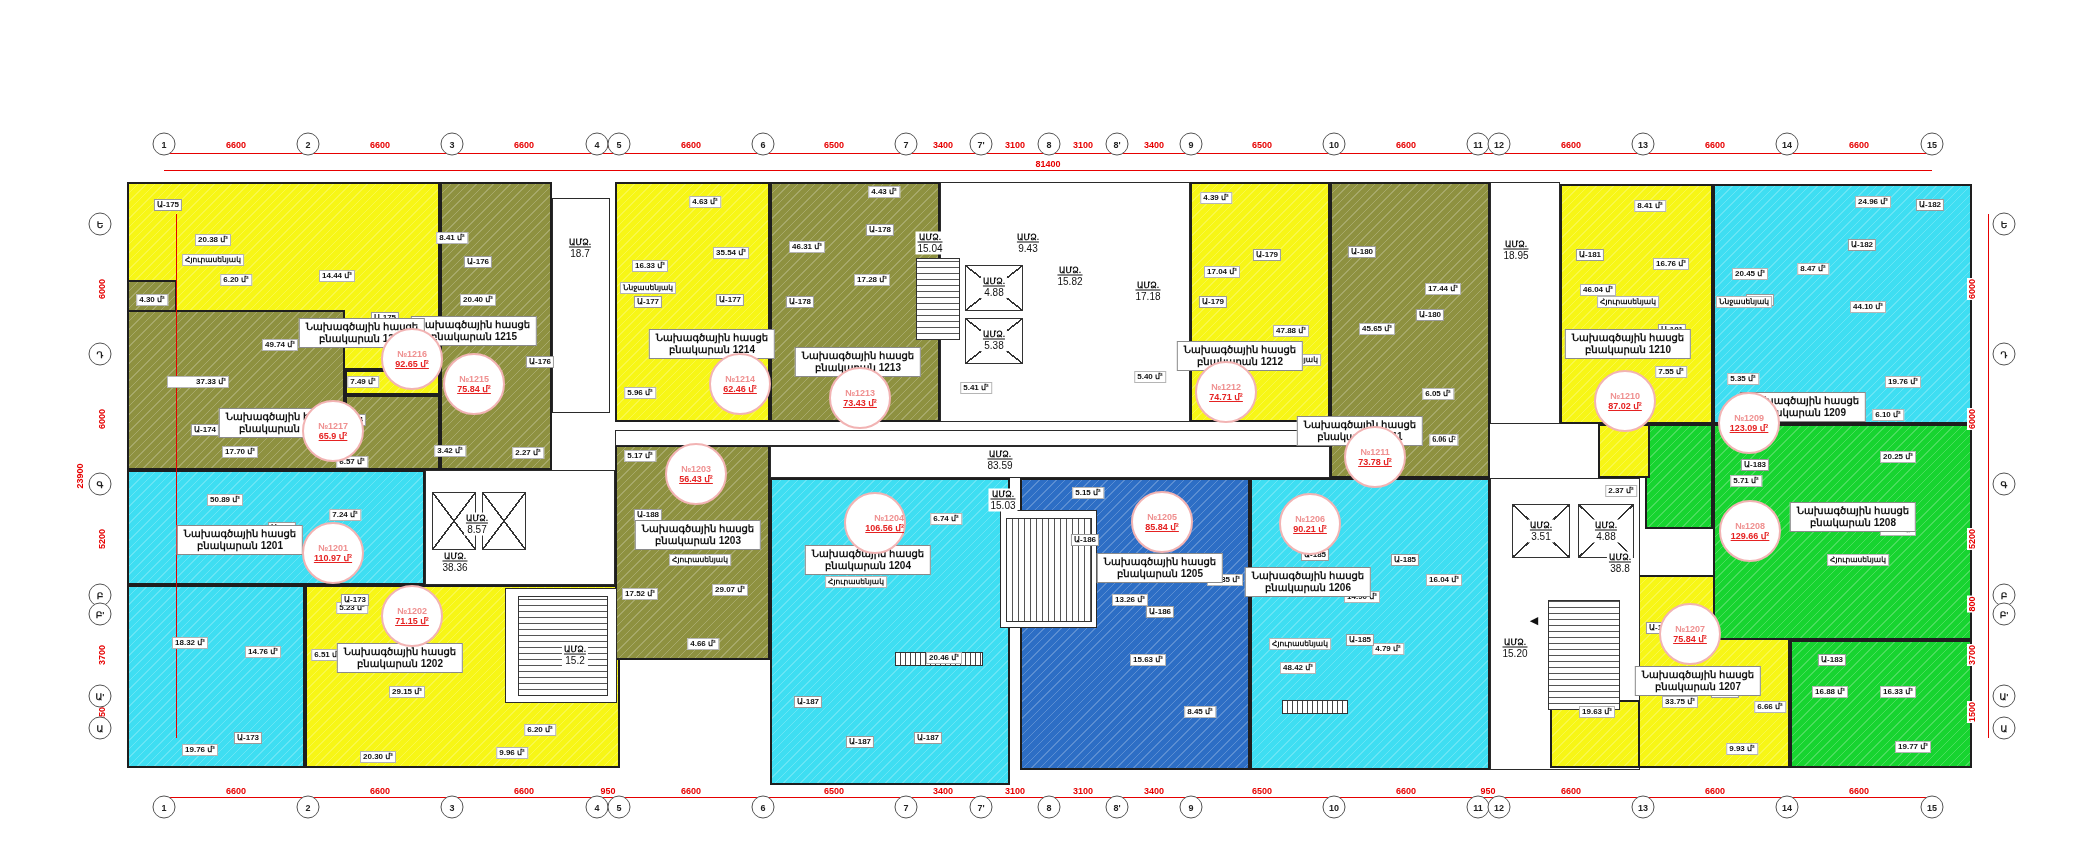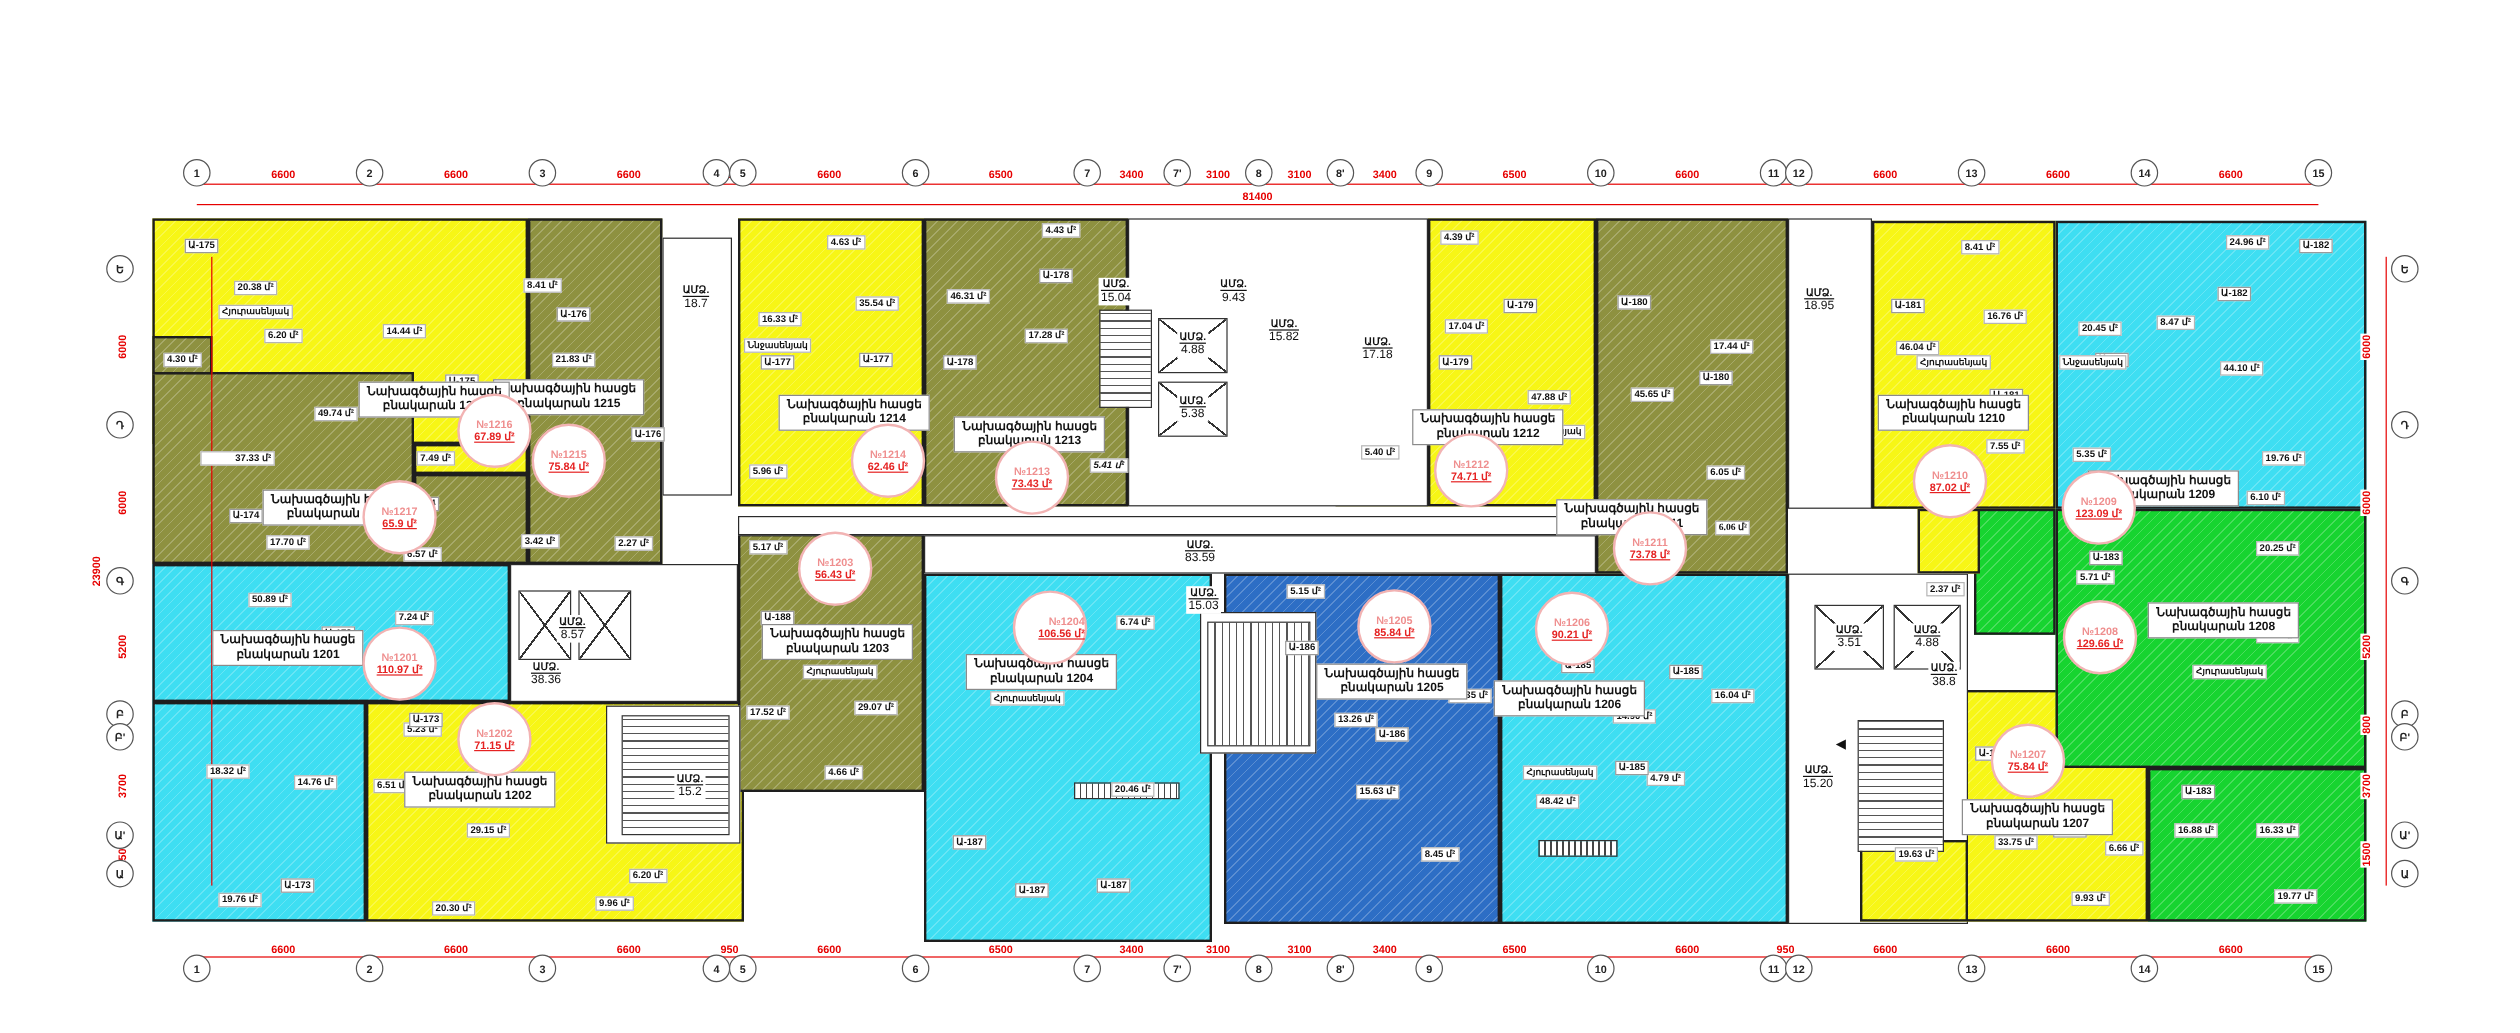--- a/index.html
+++ b/index.html
@@ -318,21 +318,21 @@
         <div>Նախագծային հասցե</div>
         <div>բնակարան 1213</div>
       </div>
       <div class="stamp" style="left: 860px; top: 398px;">
         <div class="no">№1213</div>
         <div class="ar">73.43 մ²</div>
       </div>
       <div class="chip" style="left: 807px; top: 247px;">46.31 մ²</div>
       <div class="chip" style="left: 872px; top: 280px;">17.28 մ²</div>
       <div class="chip" style="left: 884px; top: 192px;">4.43 մ²</div>
-      <div class="chip" style="left: 924px; top: 388px; font-style: italic;">5.41 մ²</div>
+      <div class="chip" style="left: 976px; top: 388px;">5.41 մ²</div>
       <div class="aptlabel" style="left: 712px; top: 344px;">
         <div>Նախագծային հասցե</div>
         <div>բնակարան 1214</div>
       </div>
       <div class="stamp" style="left: 740px; top: 384px;">
         <div class="no">№1214</div>
         <div class="ar">62.46 մ²</div>
       </div>
       <div class="chip" style="left: 705px; top: 202px;">4.63 մ²</div>
       <div class="chip" style="left: 650px; top: 266px;">16.33 մ²</div>
@@ -340,31 +340,31 @@
       <div class="chip" style="left: 640px; top: 393px;">5.96 մ²</div>
       <div class="aptlabel" style="left: 474px; top: 331px;">
         <div>Նախագծային հասցե</div>
         <div>բնակարան 1215</div>
       </div>
       <div class="stamp" style="left: 474px; top: 384px;">
         <div class="no">№1215</div>
         <div class="ar">75.84 մ²</div>
       </div>
       <div class="chip" style="left: 452px; top: 238px;">8.41 մ²</div>
-      <div class="chip" style="left: 478px; top: 300px;">21.83 մ²</div>
+      <div class="chip" style="left: 478px; top: 300px;">20.40 մ²</div>
       <div class="chip" style="left: 510px; top: 338px;">44.76 մ²</div>
       <div class="chip" style="left: 450px; top: 451px;">3.42 մ²</div>
       <div class="chip" style="left: 528px; top: 453px;">2.27 մ²</div>
       <div class="aptlabel" style="left: 362px; top: 333px;">
         <div>Նախագծային հասցե</div>
         <div>բնակարան 1216</div>
       </div>
       <div class="stamp" style="left: 412px; top: 359px;">
         <div class="no">№1216</div>
-        <div class="ar">67.89 մ²</div>
+        <div class="ar">92.65 մ²</div>
       </div>
       <div class="chip" style="left: 213px; top: 240px;">20.38 մ²</div>
       <div class="chip" style="left: 236px; top: 280px;">6.20 մ²</div>
       <div class="chip" style="left: 337px; top: 276px;">14.44 մ²</div>
       <div class="chip" style="left: 363px; top: 382px;">7.49 մ²</div>
       <div class="aptlabel" style="left: 282px; top: 423px;">
         <div>Նախագծային հասցե</div>
         <div>բնակարան 1217</div>
       </div>
       <div class="stamp" style="left: 333px; top: 431px;">

